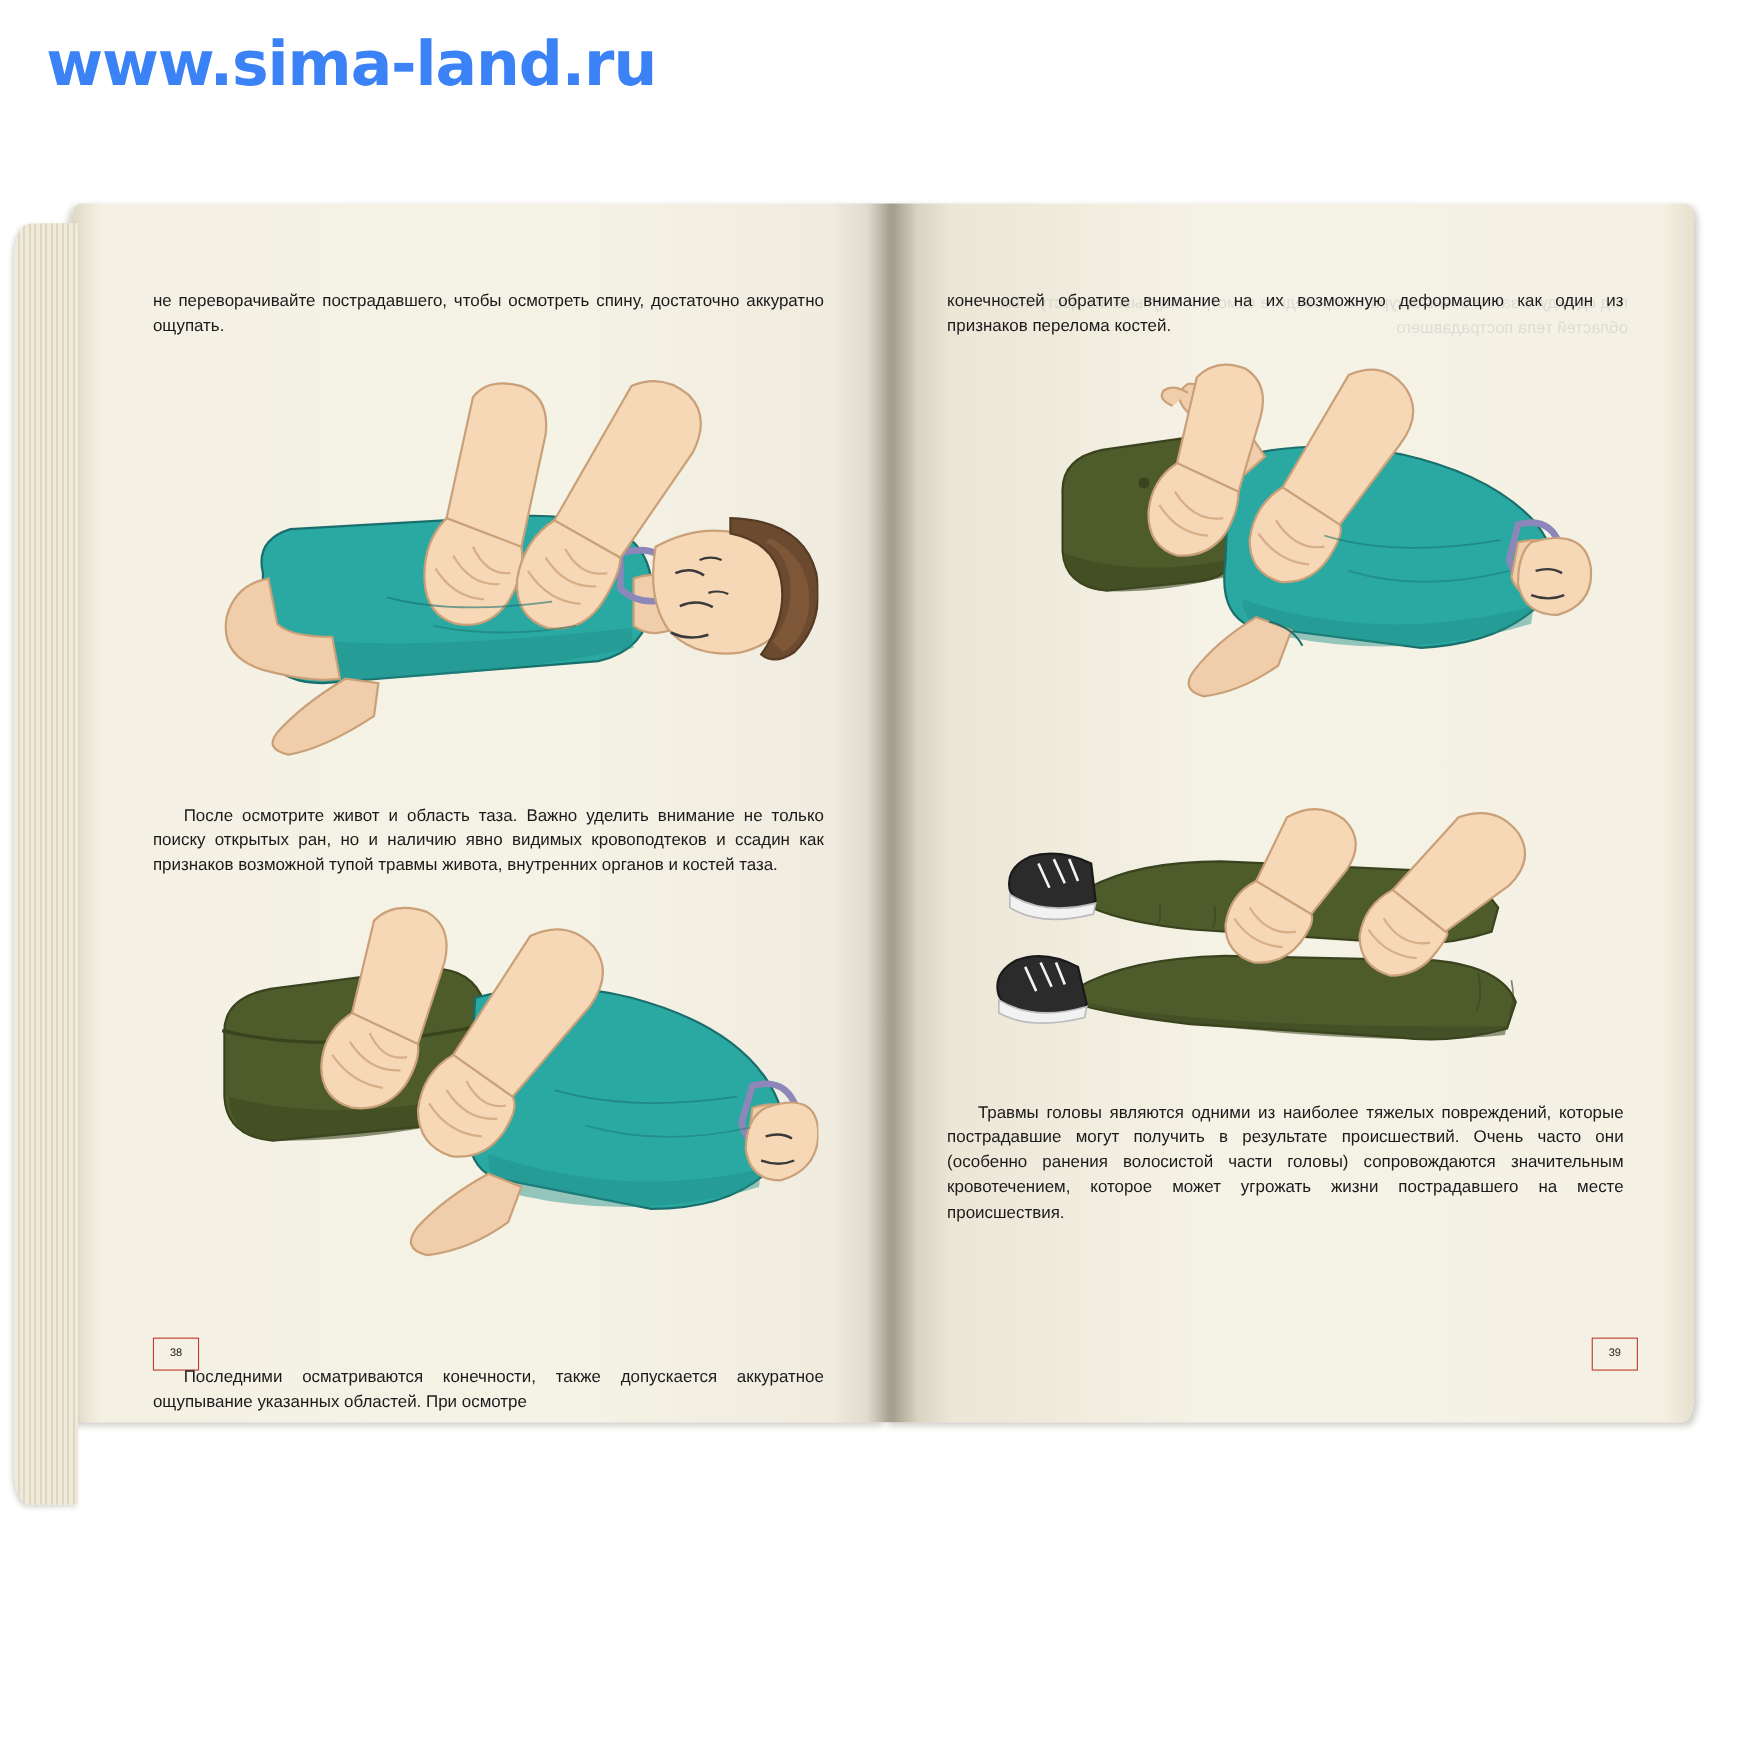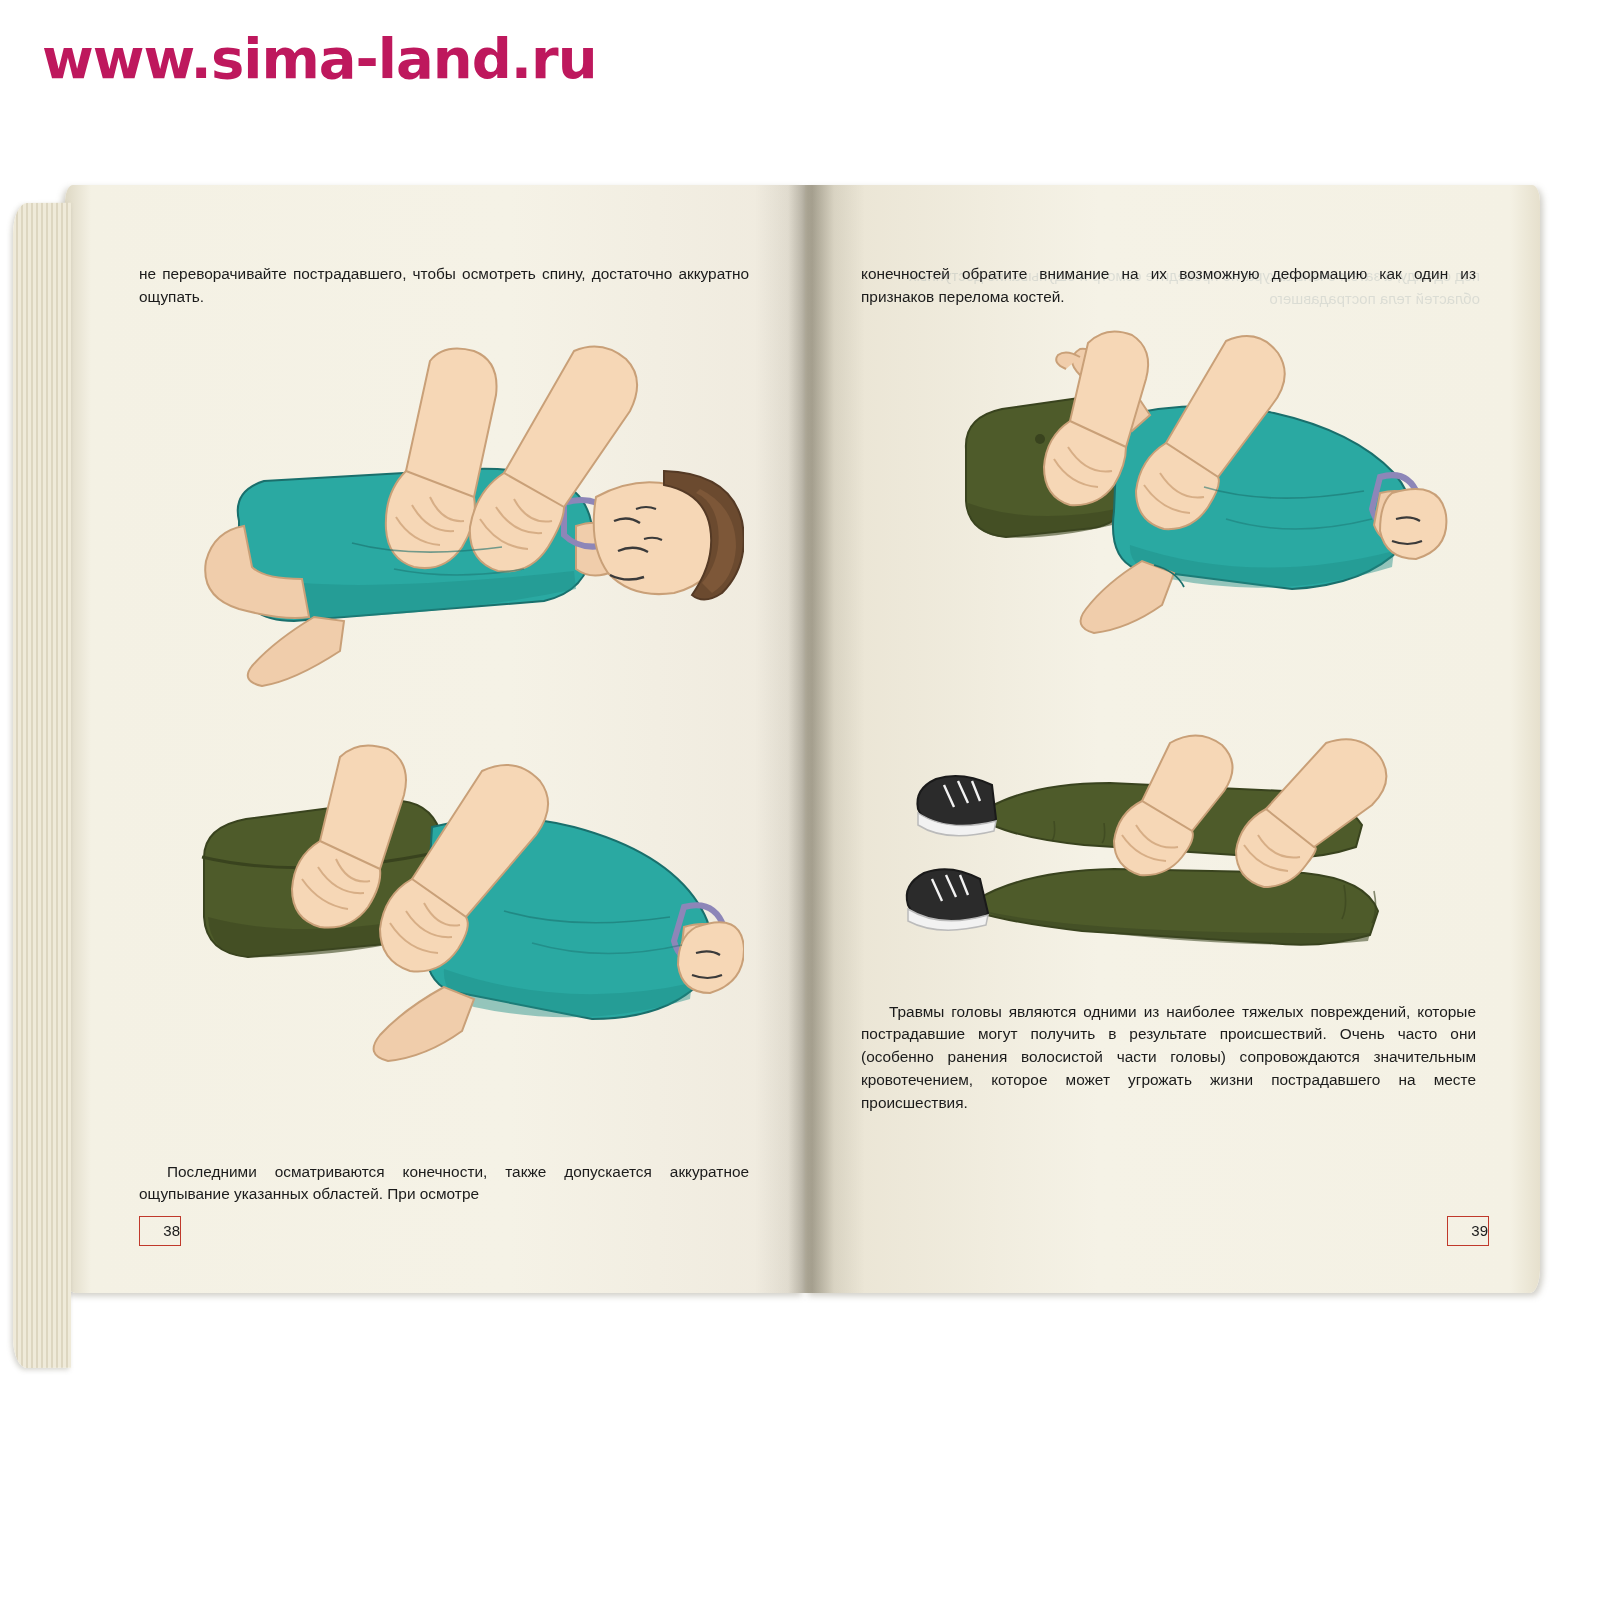--- a/index.html
+++ b/index.html
@@ -16,21 +16,21 @@
   }
 
   
   .watermark {
     position: absolute;
     top: 26px;
     left: 42px;
     font-family: "DejaVu Sans", sans-serif;
     font-size: 56px;
     font-weight: 700;
-    color: #be185d;
+    color: #3b82f6;
     letter-spacing: -1px;
     z-index: 40;
     user-select: none;
   }
 
   
   .book {
     position: absolute;
     left: 55px;
     top: 185px;
@@ -129,23 +129,23 @@
   }
 
   
   .page-number {
     position: absolute;
     bottom: 47px;
     width: 40px;
     height: 28px;
     border: 1.4px solid #c0392b;
     color: #1b1b1b;
-    font-size: 15px;
+    font-size: 10px;
     line-height: 28px;
-    text-align: right;
+    text-align: center;
     background: transparent;
   }
   .page-number.left  { left: 74px; }
   .page-number.right { right: 51px; }
 
   
   .ghost {
     position: absolute;
     inset: 0;
     opacity: 0.12;
@@ -213,20 +213,21 @@
 
         <path d="M360 152 Q332 170 326 206 Q324 240 354 250 Q386 254 404 226 Q420 200 420 186 Z" fill="#f6d7b6" stroke="#c9a078" stroke-width="2"></path>
         <path d="M336 198 q18 28 48 30" stroke="#d7ae86" stroke-width="2" fill="none"></path>
         <path d="M352 186 q18 28 46 26" stroke="#d7ae86" stroke-width="2" fill="none"></path>
         <path d="M370 178 q14 26 38 22" stroke="#d7ae86" stroke-width="2" fill="none"></path>
 
         <path d="M208 222 q60 16 150 4" stroke="#1a6f6c" stroke-width="1.6" fill="none" opacity="0.6"></path>
         <path d="M250 248 q60 12 130 0" stroke="#1a6f6c" stroke-width="1.6" fill="none" opacity="0.5"></path>
       </svg>
 
+      <p class="body-text indent">После осмотрите живот и область таза. Важно уделить внимание не только поиску открытых ран, но и наличию явно видимых кровоподтеков и ссадин как признаков возможной тупой травмы живота, внутренних органов и костей таза.</p>
 
       <svg class="illus" width="600" height="420" viewBox="0 0 600 420">
 
         <path d="M60 130 Q58 96 102 88 L240 70 Q284 66 296 100 L306 172 Q298 206 252 212 L104 226 Q62 222 60 186 Z" fill="#4e5b2a" stroke="#39431e" stroke-width="2"></path>
         <path d="M64 186 Q160 212 300 182 L304 200 Q200 228 100 226 Q66 222 64 186 Z" fill="#3d4722" opacity="0.6"></path>
 
         <path d="M58 126 Q160 150 300 120" stroke="#39431e" stroke-width="3" fill="none"></path>
 
         <path d="M288 96 Q360 78 430 96 Q520 120 554 172 Q582 216 556 252 Q520 288 448 288 L306 260 Q276 248 282 196 Z" fill="#2aa9a2" stroke="#1a6f6c" stroke-width="2"></path>
         <path d="M300 238 Q420 280 548 252 L546 268 Q440 300 330 276 Q298 266 300 238 Z" fill="#1f8e88" opacity="0.45"></path>

